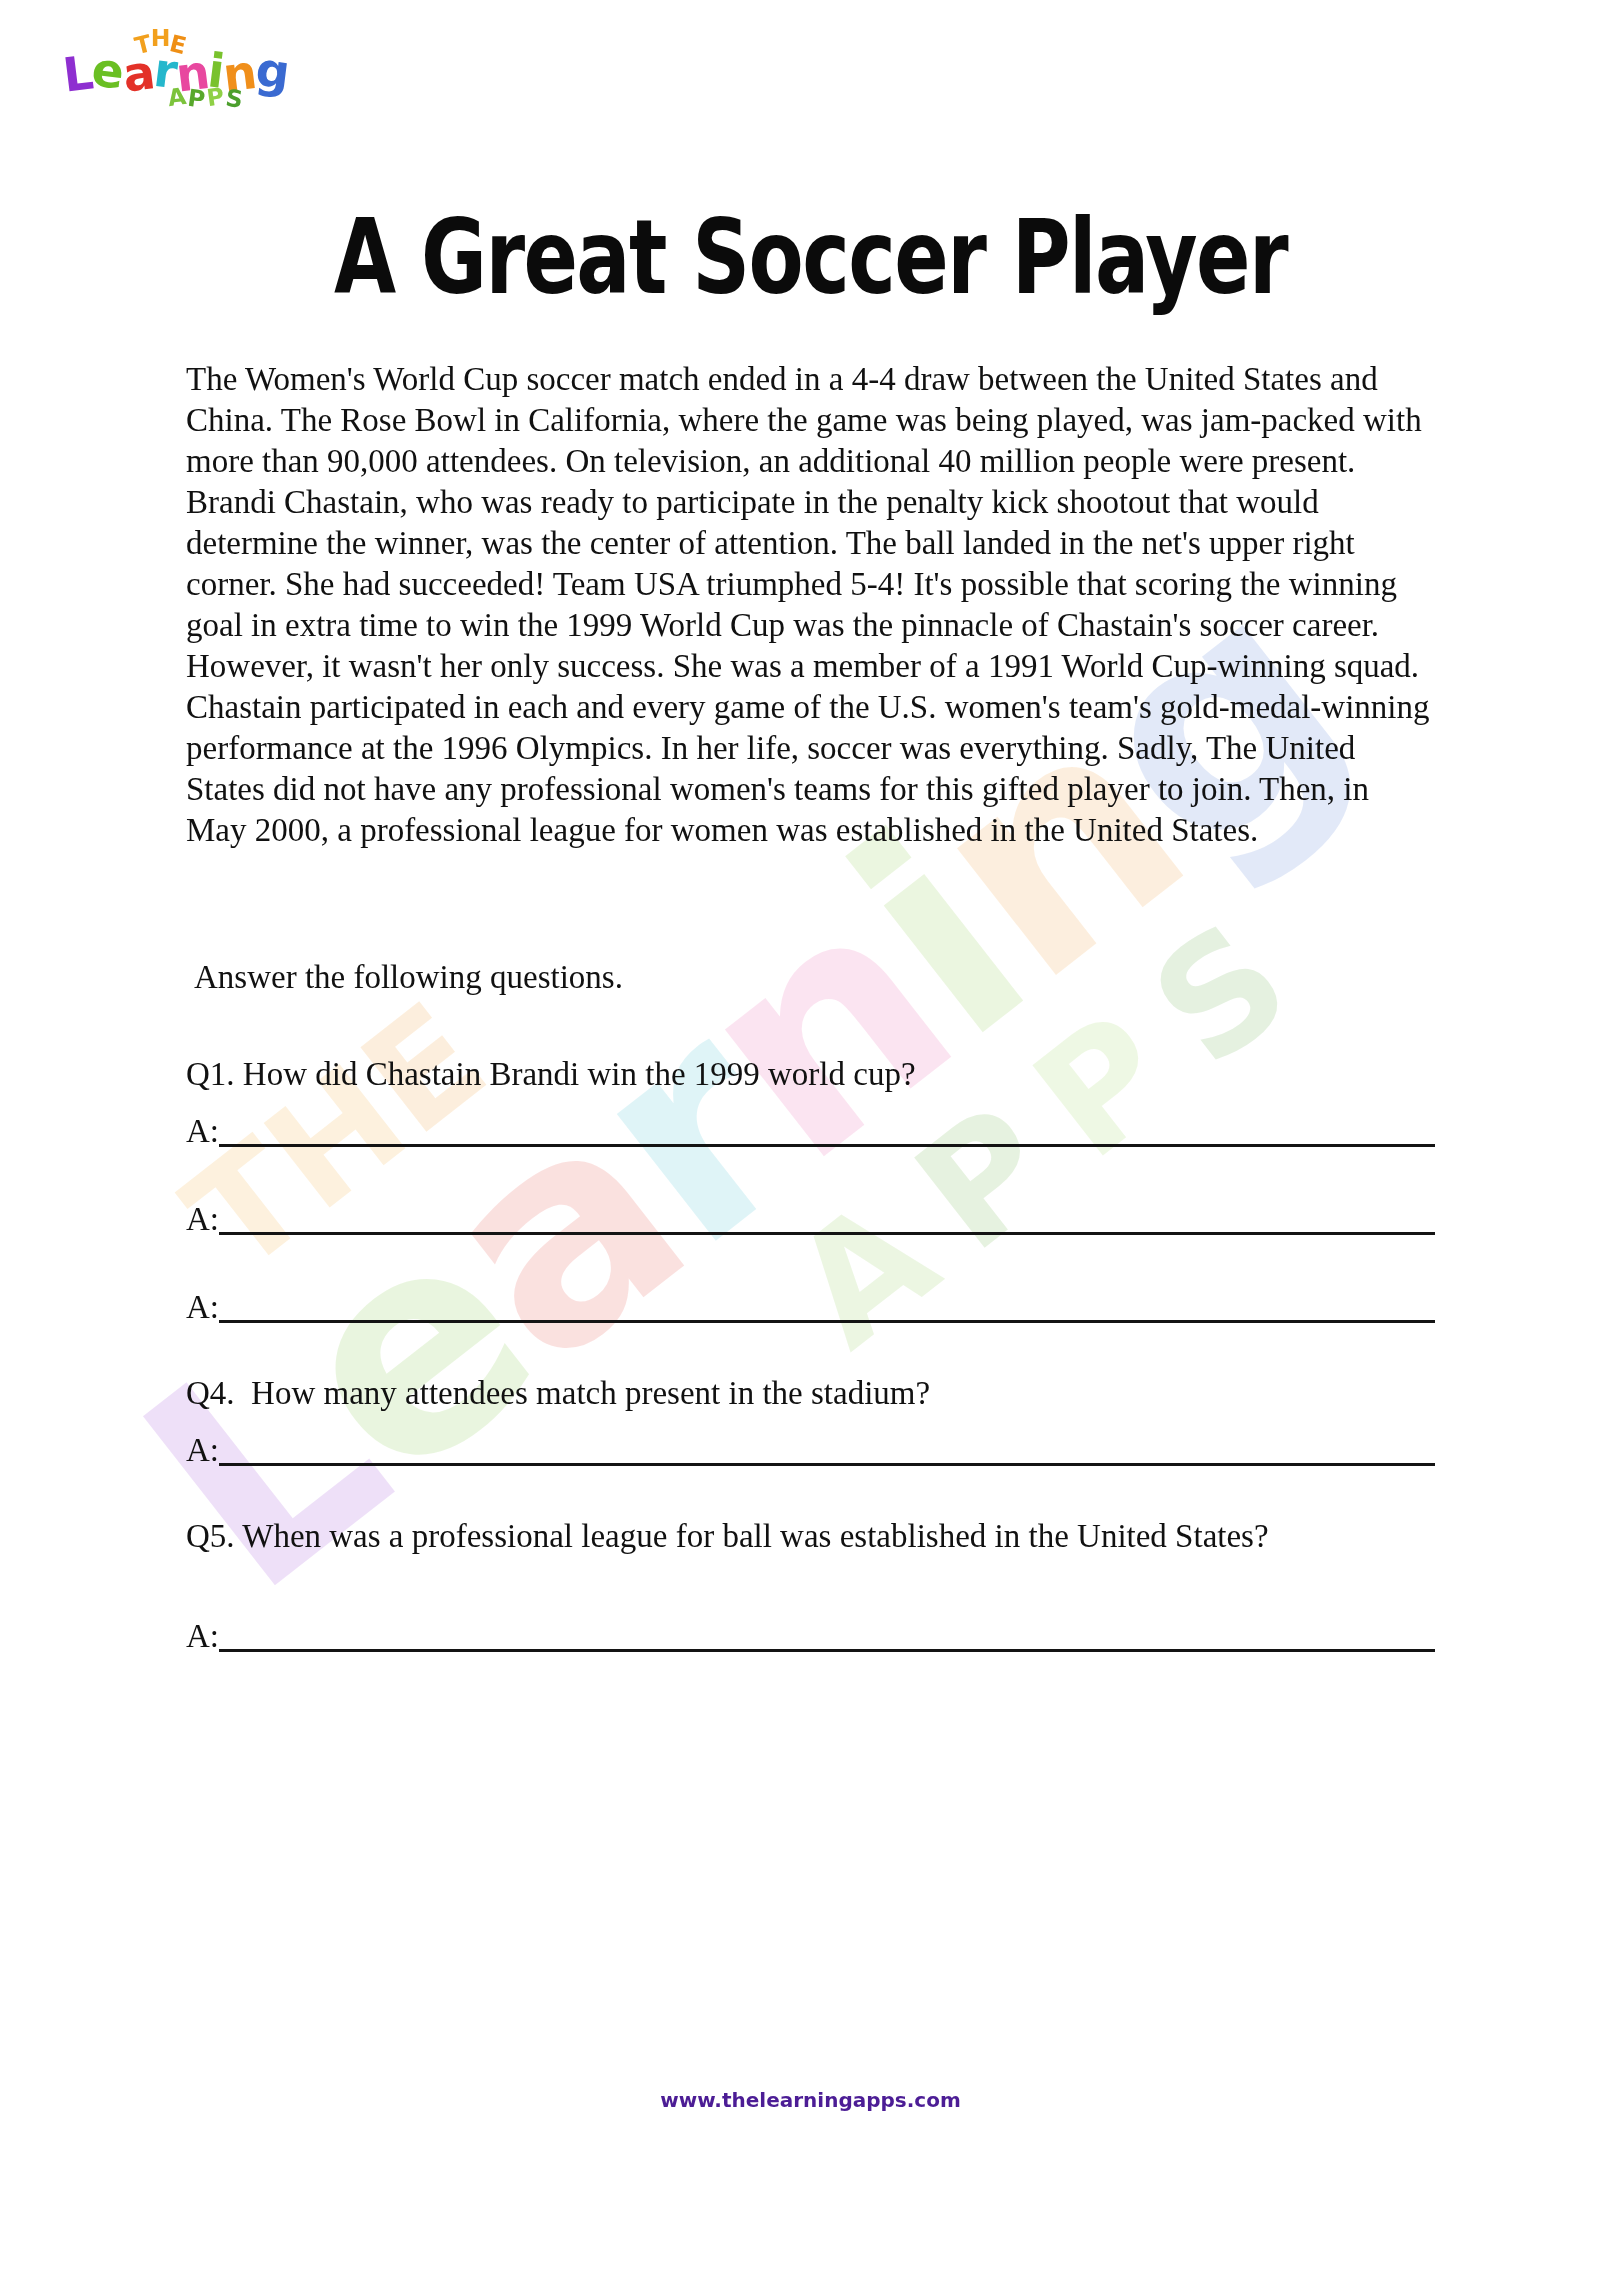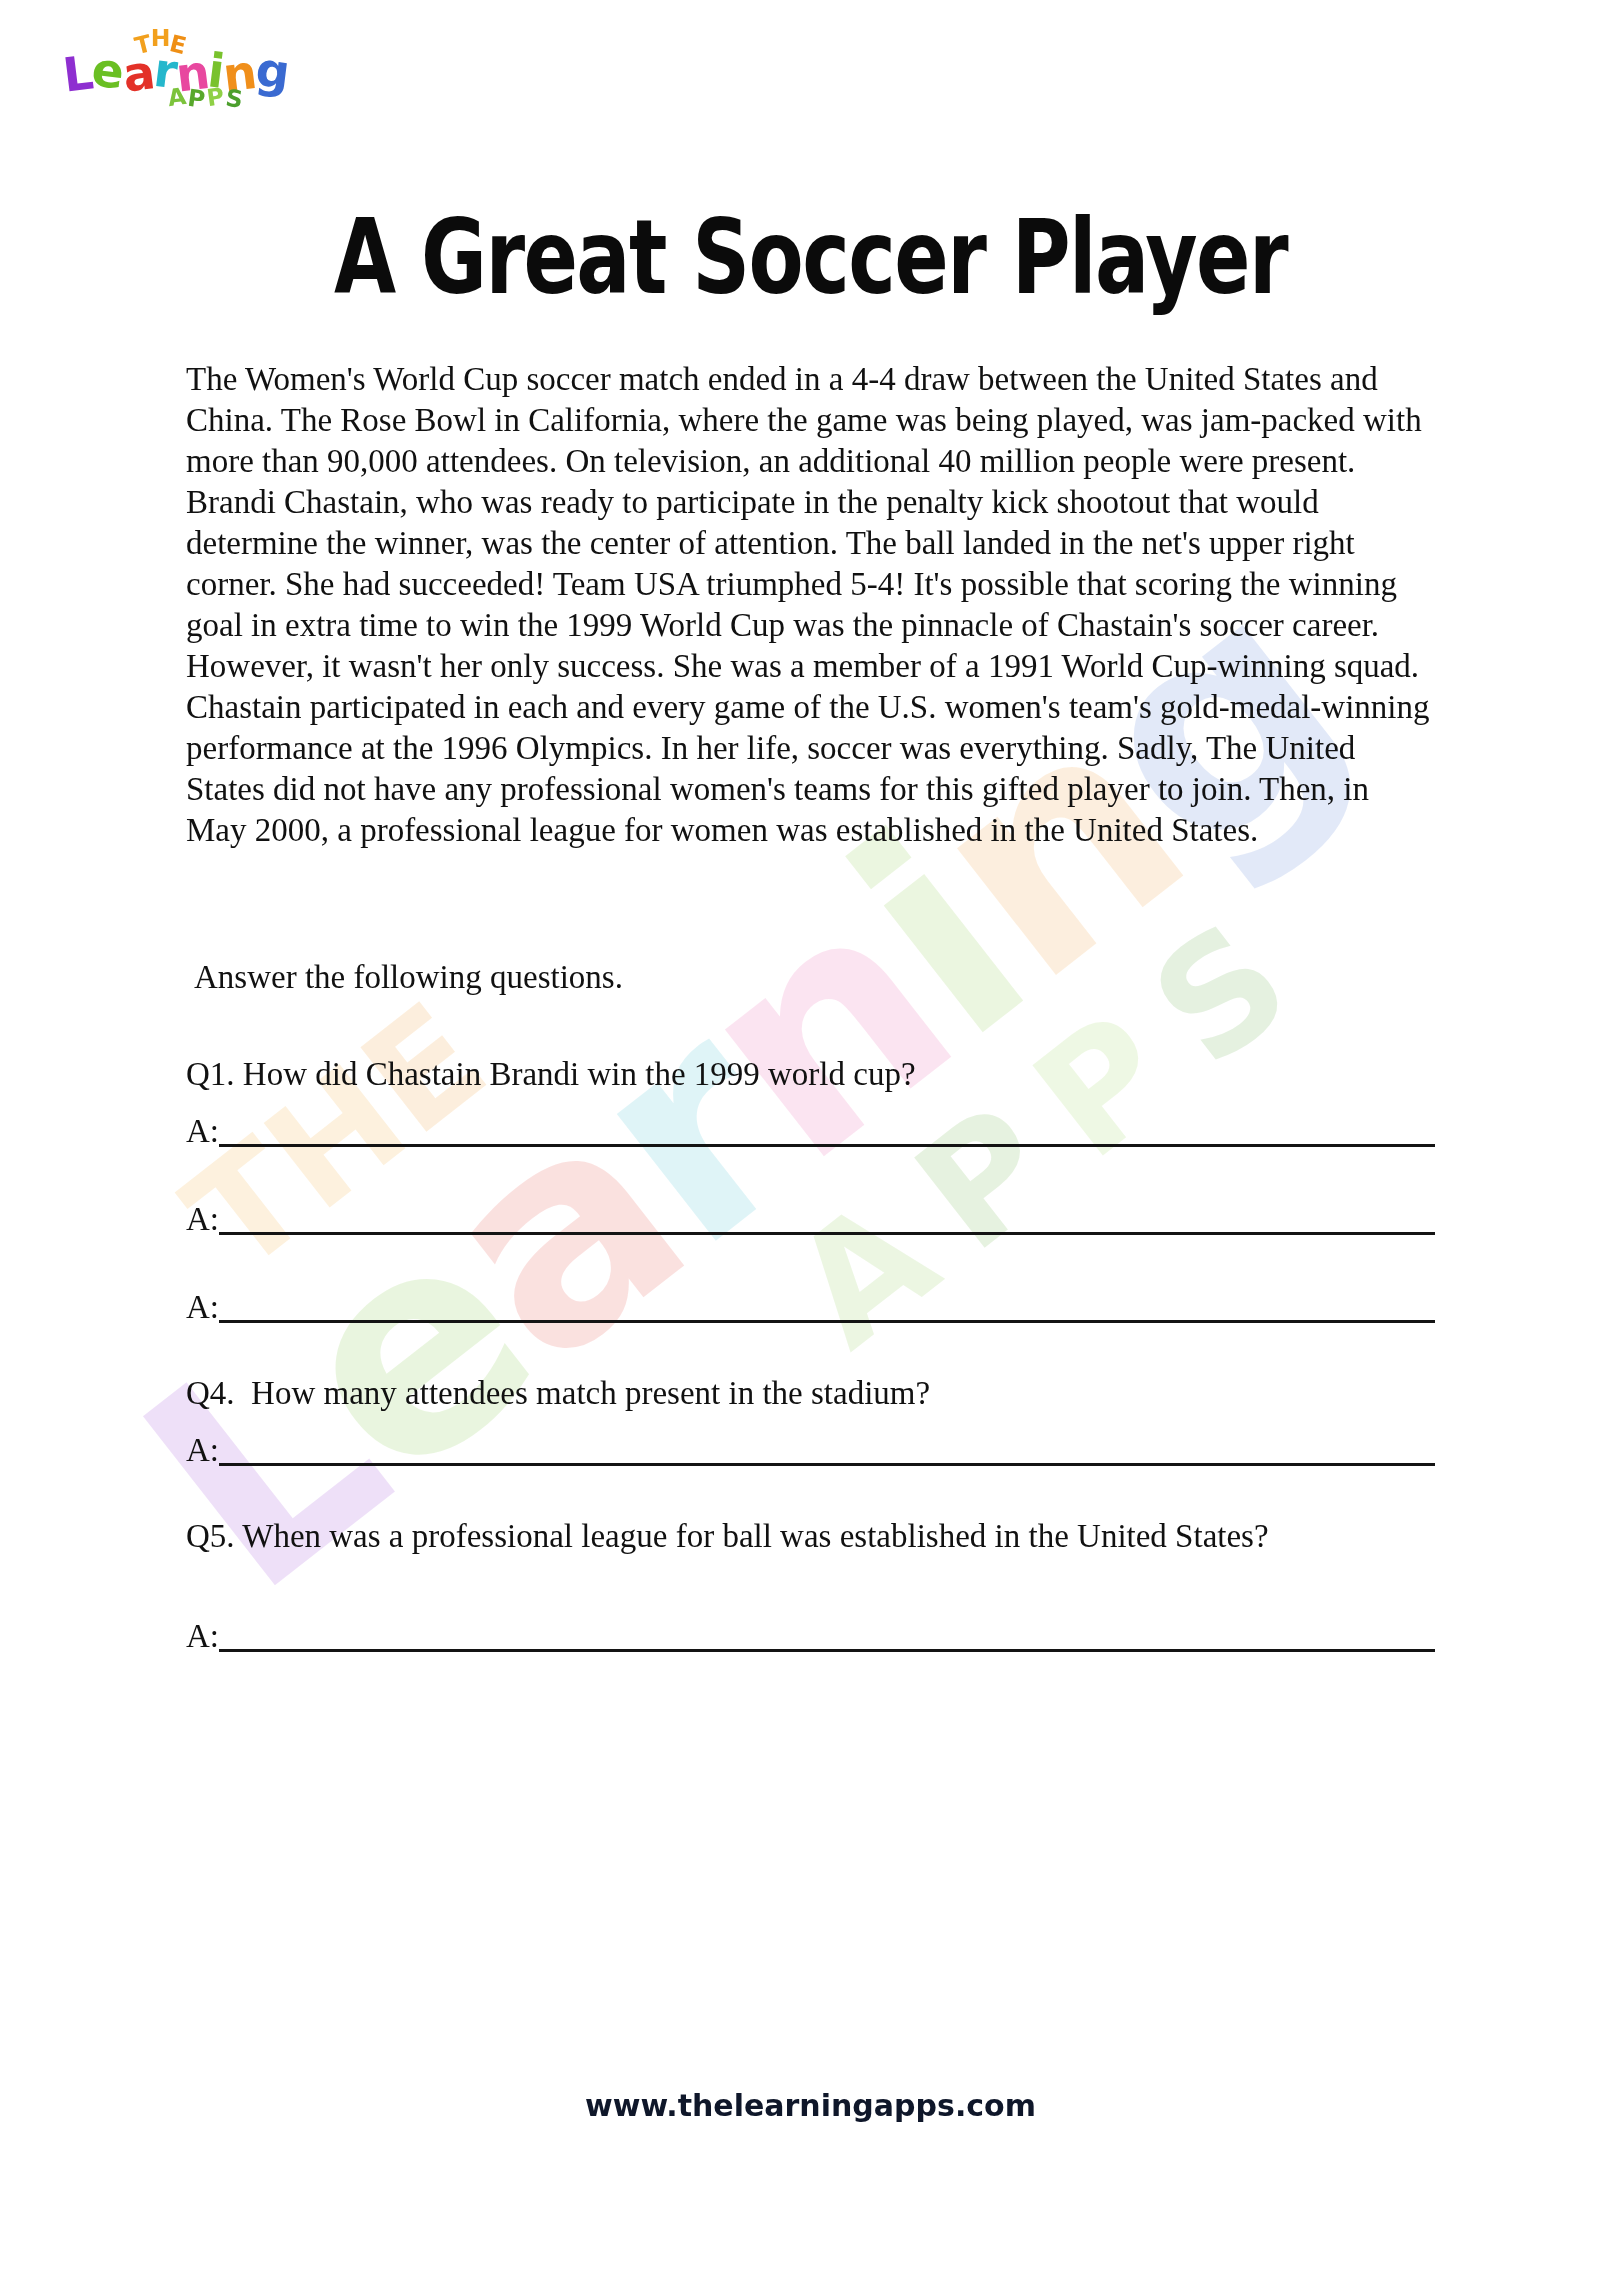--- a/index.html
+++ b/index.html
@@ -105,23 +105,23 @@
   }
   .question.detached .answer{margin-top:55px;}
 
   .footer{
     position:absolute;
     left:0; right:0;
     top:2088px;
     text-align:center;
     font-family:"DejaVu Sans", sans-serif;
     font-weight:bold;
-    font-size:30px;
+    font-size:20px;
     z-index:1;
-    color:#0f172a;
+    color:#4c1d95;
   }
 </style>
 </head>
 <body>
 
 <div class="page">
 
   <div class="watermark">
     <div class="wm-the" id="wm-the"><span style="color: rgb(242, 160, 29);">T</span><span style="color: rgb(242, 160, 29);">H</span><span style="color: rgb(239, 143, 21);">E</span></div>
     <div class="wm-learning" id="wm-learning"><span style="color: rgb(142, 47, 208);">L</span><span style="color: rgb(106, 191, 35);">e</span><span style="color: rgb(227, 49, 40);">a</span><span style="color: rgb(37, 183, 204);">r</span><span style="color: rgb(232, 72, 159);">n</span><span style="color: rgb(121, 194, 45);">i</span><span style="color: rgb(240, 143, 27);">n</span><span style="color: rgb(58, 106, 209);">g</span></div>

